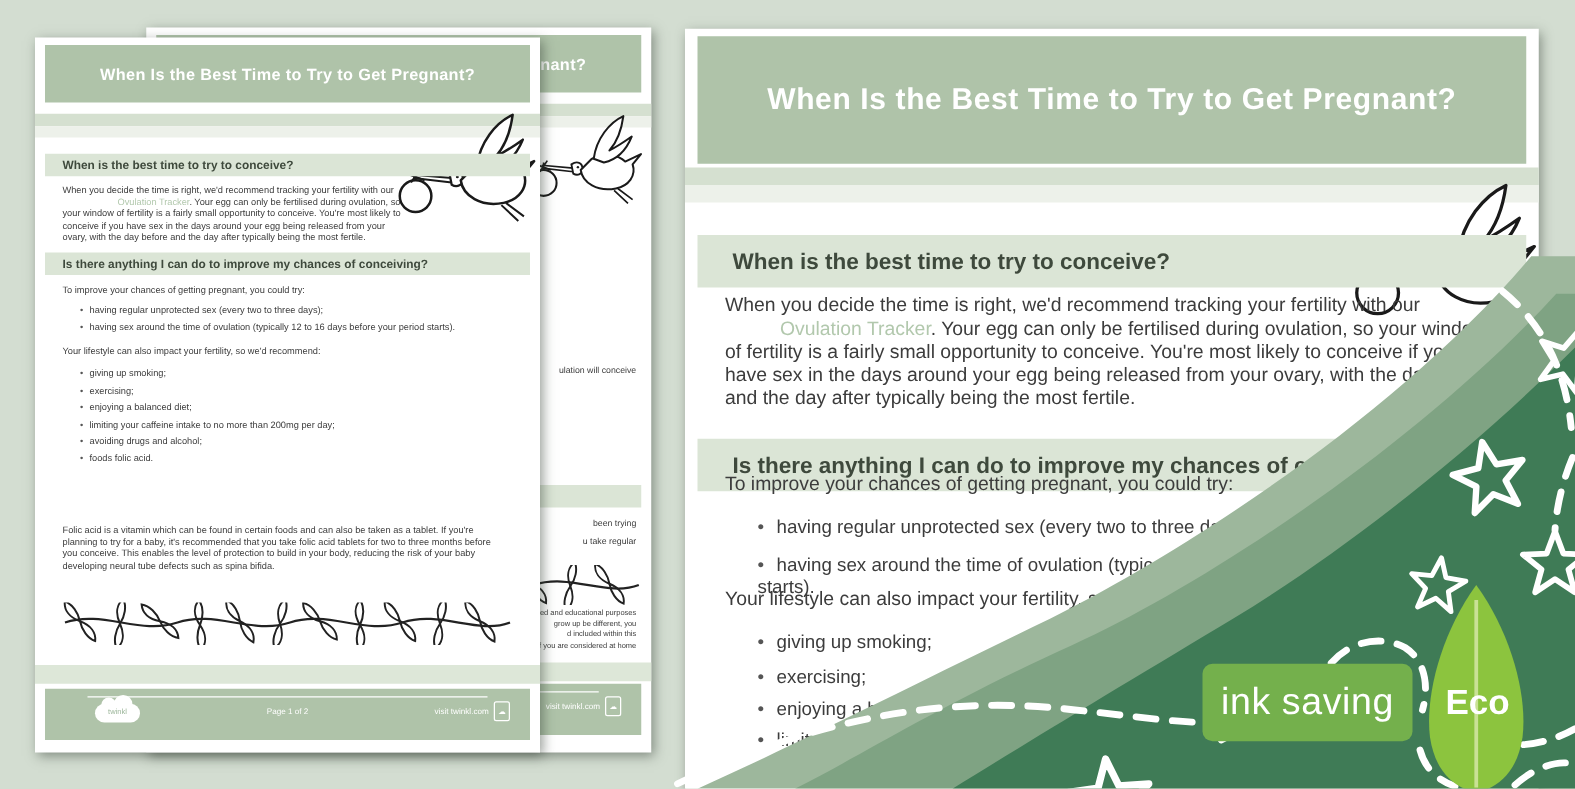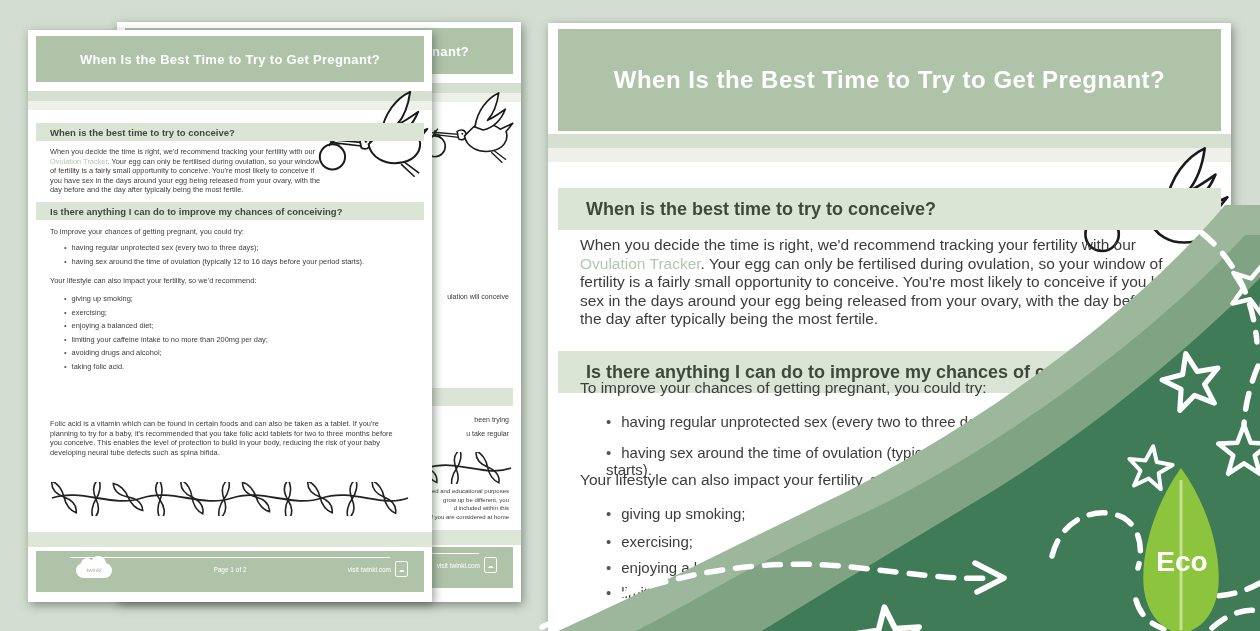--- a/index.html
+++ b/index.html
@@ -20,21 +20,21 @@
   .pg-s .stripe2{position:absolute;left:0;right:0;top:71px;height:9px;background:#edf1ea;}
   .pg-s .secband{position:absolute;left:8px;right:8px;height:18px;background:#dbe5d6;
                  color:#3e493c;font-weight:bold;font-size:9.5px;display:flex;align-items:center;
                  padding-left:14px;}
   .pg-s .body{position:absolute;left:22px;right:110px;font-size:7.4px;line-height:9.6px;color:#3c3c3c;}
   .pg-s .body.wide{right:26px;}
   .pg-s ul{margin:0;padding:0;list-style:none;position:absolute;left:36px;right:30px;
            font-size:7.4px;color:#3c3c3c;}
   .pg-s li{margin-bottom:4.6px;}
   .pg-s li::before{content:"•";margin-right:5px;color:#555;}
-  .link{color:#b2c8ad;}
+  .link{color:#b2c8ad;margin-left:44px;}
   .pale-stripe{position:absolute;left:0;right:0;height:15px;background:#dde7d8;}
   .footerband{position:absolute;left:8px;right:8px;height:41px;background:#afc3a9;color:#fff;}
   .footer-rule{position:absolute;left:34px;right:34px;top:6px;height:1px;background:#fff;}
   .cloud{position:absolute;left:40px;top:12px;width:36px;height:15px;background:#fff;border-radius:8px;
          font-size:6px;color:#9db79b;text-align:center;line-height:15px;}
   .cloud::before{content:"";position:absolute;left:5px;top:-5px;width:12px;height:12px;background:#fff;border-radius:50%;}
   .cloud::after{content:"";position:absolute;left:15px;top:-7px;width:15px;height:15px;background:#fff;border-radius:50%;}
   .cloud span{position:relative;z-index:2;}
   .pagenum{position:absolute;left:0;right:0;top:15px;text-align:center;font-size:6.5px;}
   .sitebox{position:absolute;right:16px;top:10px;display:flex;align-items:center;gap:4px;font-size:6.5px;}
@@ -164,21 +164,21 @@
       <li>having regular unprotected sex (every two to three days);</li>
       <li>having sex around the time of ovulation (typically 12 to 16 days before your period starts).</li>
     </ul>
     <div class="body wide" style="top:246px;">Your lifestyle can also impact your fertility, so we'd recommend:</div>
     <ul style="top:264px;">
       <li>giving up smoking;</li>
       <li>exercising;</li>
       <li>enjoying a balanced diet;</li>
       <li>limiting your caffeine intake to no more than 200mg per day;</li>
       <li>avoiding drugs and alcohol;</li>
-      <li>taking folic acid.</li>
+      <li>foods folic acid.</li>
     </ul>
 
     <div class="body wide" style="top:389px;">Folic acid is a vitamin which can be found in certain foods and can also be taken as a tablet. If you're planning to try for a baby, it's recommended that you take folic acid tablets for two to three months before you conceive. This enables the level of protection to build in your body, reducing the risk of your baby developing neural tube defects such as spina bifida.</div>
 
     <svg class="abs" style="left:22px;top:452px;" width="360" height="34" viewBox="0 0 360 34">
         <use href="#vine"></use>
       </svg>
 
     <div class="pale-stripe" style="top:502px;"></div>
     <div class="footerband" style="top:521px;">
@@ -241,15 +241,18 @@
       <path d="M1190,594 C1220,600 1244,592 1260,583"></path>
       <path d="M1052,556 C1062,516 1100,505 1124,518 C1141,529 1143,550 1138,568"></path>
       <path d="M1136,600 C1140,615 1150,624 1164,629"></path>
       <path d="M1212,628 C1232,610 1252,608 1260,612"></path>
     </g>
     <path d="M975,563 L1004,578 L977,592" fill="none" stroke="#fff" stroke-width="5.5" stroke-linecap="round" stroke-linejoin="round"></path>
     <path d="M1181,468 C1152,508 1140,558 1144,590 C1148,616 1162,630 1181,634 C1200,630 1214,616 1218,590 C1222,558 1210,508 1181,468 Z" fill="#8cc43e"></path>
     <path d="M1181,480 L1181,630" stroke="#c9e195" stroke-width="3"></path>
   </svg>
 
+  <div class="ink-badge">
+    <span>ink saving</span>
+  </div>
   <div class="eco-label">Eco</div>
 
 </div>
 
 </body></html>

